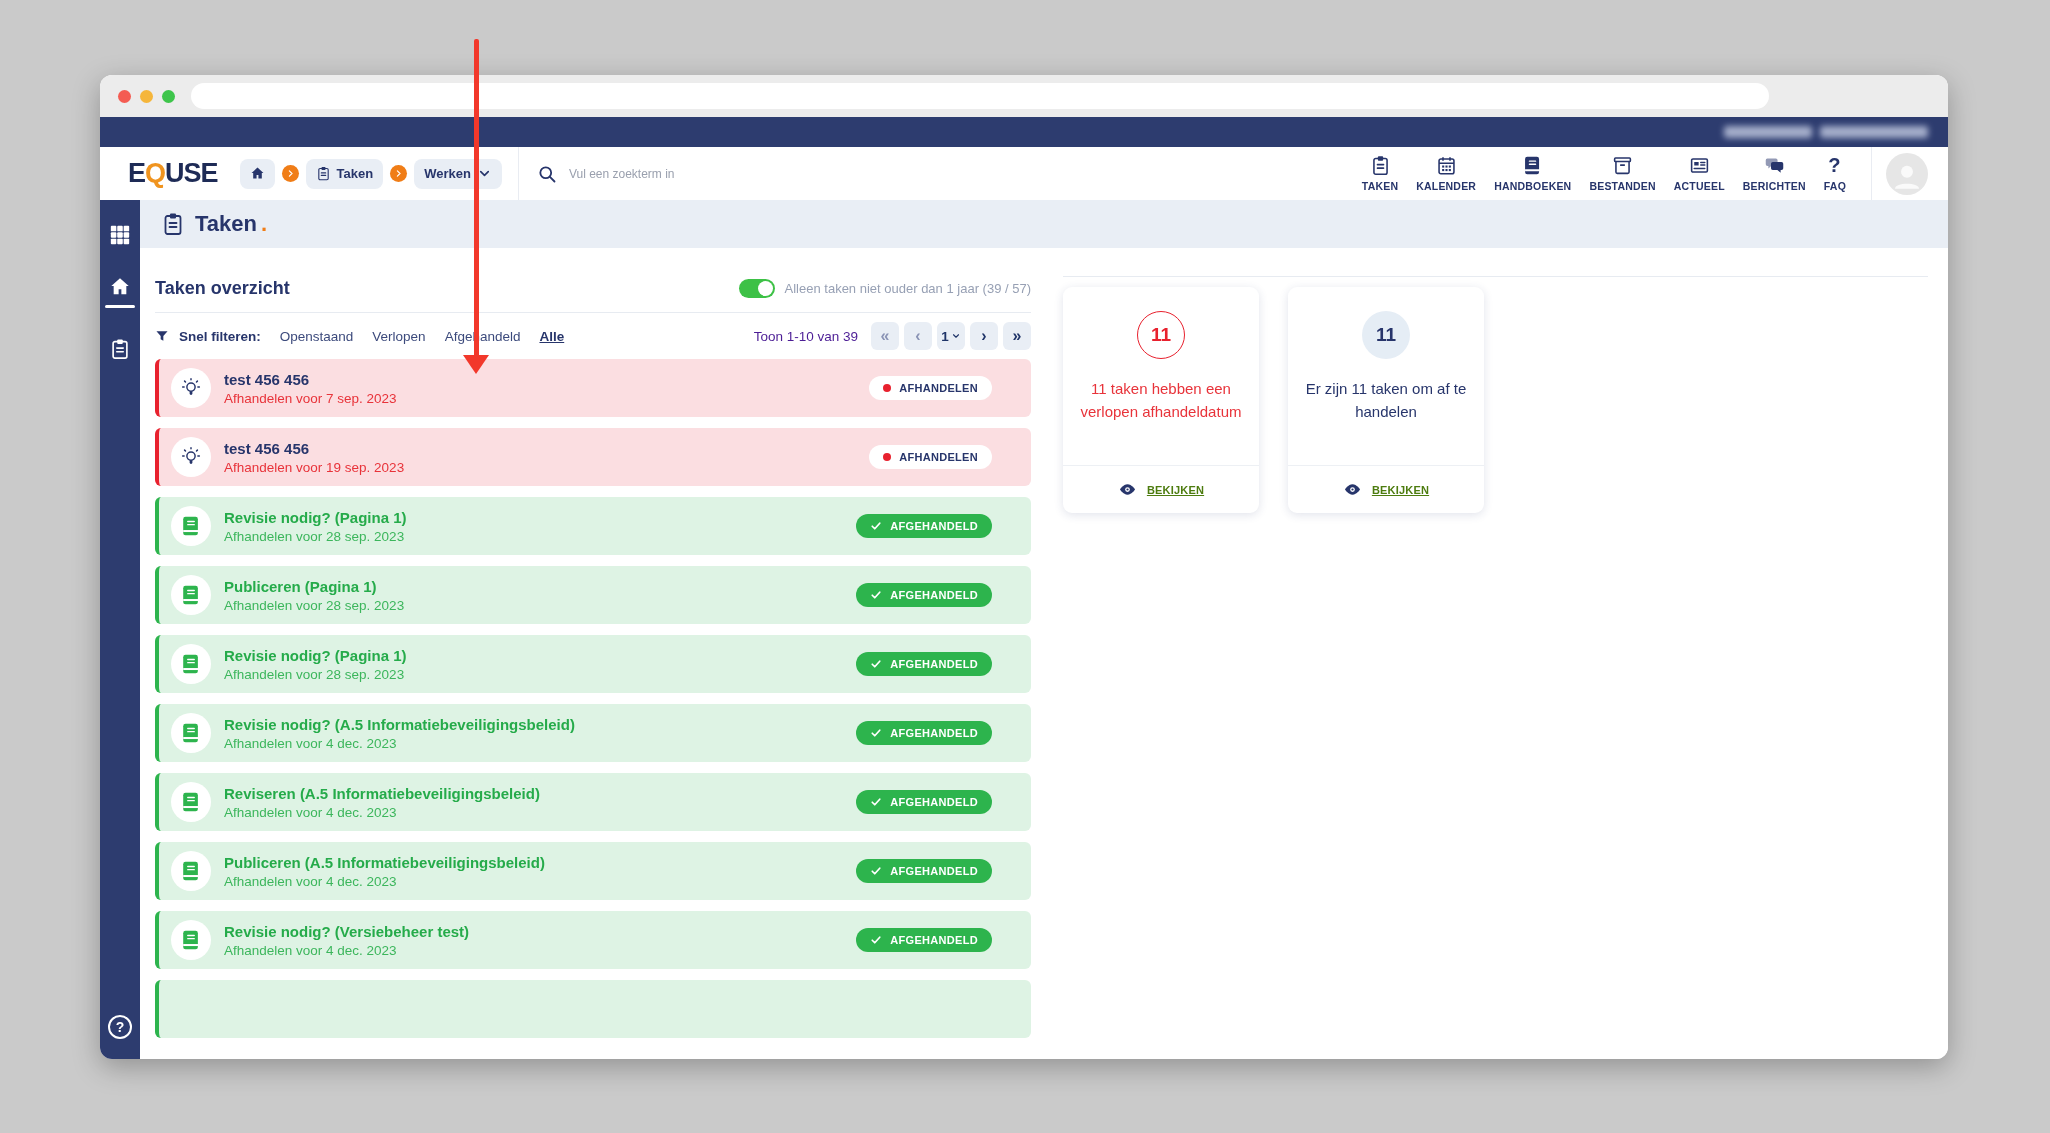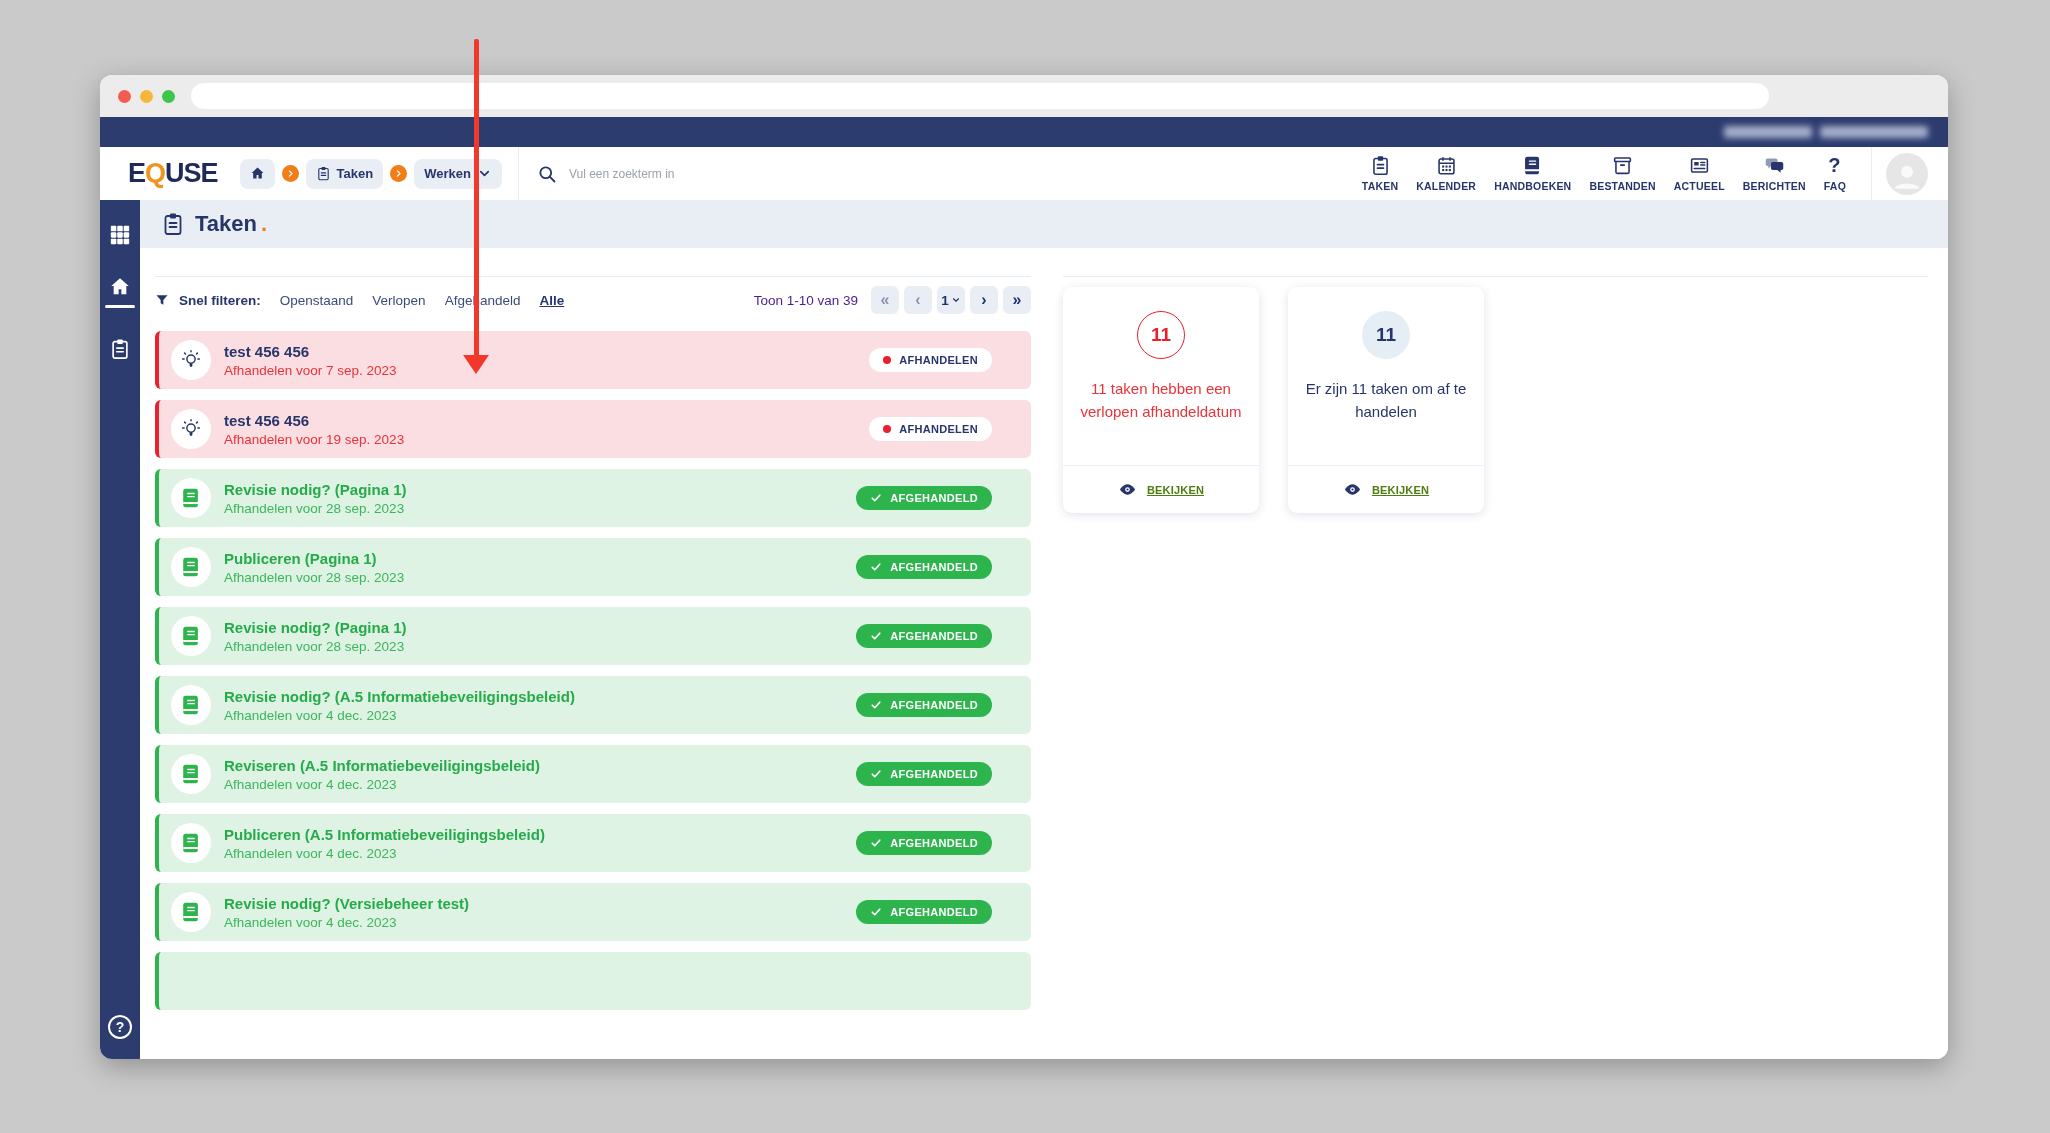--- a/index.html
+++ b/index.html
@@ -82,21 +82,21 @@
   .f-link { font-size:13.5px; color:#3c4a7c; cursor:pointer; }
   .f-link.active { font-weight:700; text-decoration:underline; color:#27356b; }
   .pag { display:flex; align-items:center; gap:5px; }
   .pag-info { font-size:13.5px; color:#4c1d95; margin-right:8px; }
   .pbtn { width:28px; height:28px; border-radius:6px; background:#e9eef5; display:flex; align-items:center; justify-content:center;
           font-size:16px; font-weight:800; cursor:pointer; color:#1f3468; }
   .pbtn.muted { color:#8a93b5; }
   .pbtn.pagenum { font-size:13.5px; font-weight:700; gap:2px; }
   .pbtn.pagenum .ic { width:10px; height:10px; display:flex; }
 
-  .task-list { margin-top:8px; display:flex; flex-direction:column; gap:11px; }
+  .task-list { display:flex; flex-direction:column; gap:11px; }
   .task { height:58px; border-radius:6px; display:flex; align-items:center; padding-left:12px; position:relative;
           border-left:4px solid transparent; cursor:pointer; flex:0 0 auto; }
   .task.overdue { background:#fbdee1; border-left-color:#e8212e; }
   .task.done { background:#def3e4; border-left-color:#2db44d; }
   .t-ic { width:40px; height:40px; border-radius:50%; background:#fff; display:flex; align-items:center; justify-content:center; }
   .t-ic .ic { width:22px; height:22px; display:flex; }
   .task.overdue .t-ic { color:#27356b; }
   .task.done .t-ic { color:#2db44d; }
   .t-txt { margin-left:13px; display:flex; flex-direction:column; gap:3px; }
   .t-title { font-size:15px; font-weight:700; }
@@ -343,20 +343,29 @@
               <path d="M8.5 11h7M8.5 15h7" stroke-linecap="round"></path>
             </svg>
           </span>
         <span class="ttl">Taken</span>
         <span class="dot">.</span>
       </div>
 
       <div class="bodyarea">
 
         <div class="col-left">
+          <div class="panel-head">
+            <span class="h2">Taken overzicht</span>
+            <div class="toggle-wrap">
+              <div class="switch">
+                  <span class="knob"></span>
+                </div>
+              <span class="toggle-lbl">Alleen taken niet ouder dan 1 jaar (39 / 57)</span>
+            </div>
+          </div>
           <div class="hrule"></div>
 
           <div class="filter-row">
             <div class="filters" id="filters">
               <span class="ic" id="funnel-ic">
                   <svg viewBox="0 0 24 24">
                     <path fill="currentColor" d="M2.5 4h19l-7.2 8.2V20l-4.6-2.4v-5.4z"></path>
                   </svg>
                 </span>
               <span class="f-cap">Snel filteren:</span>

